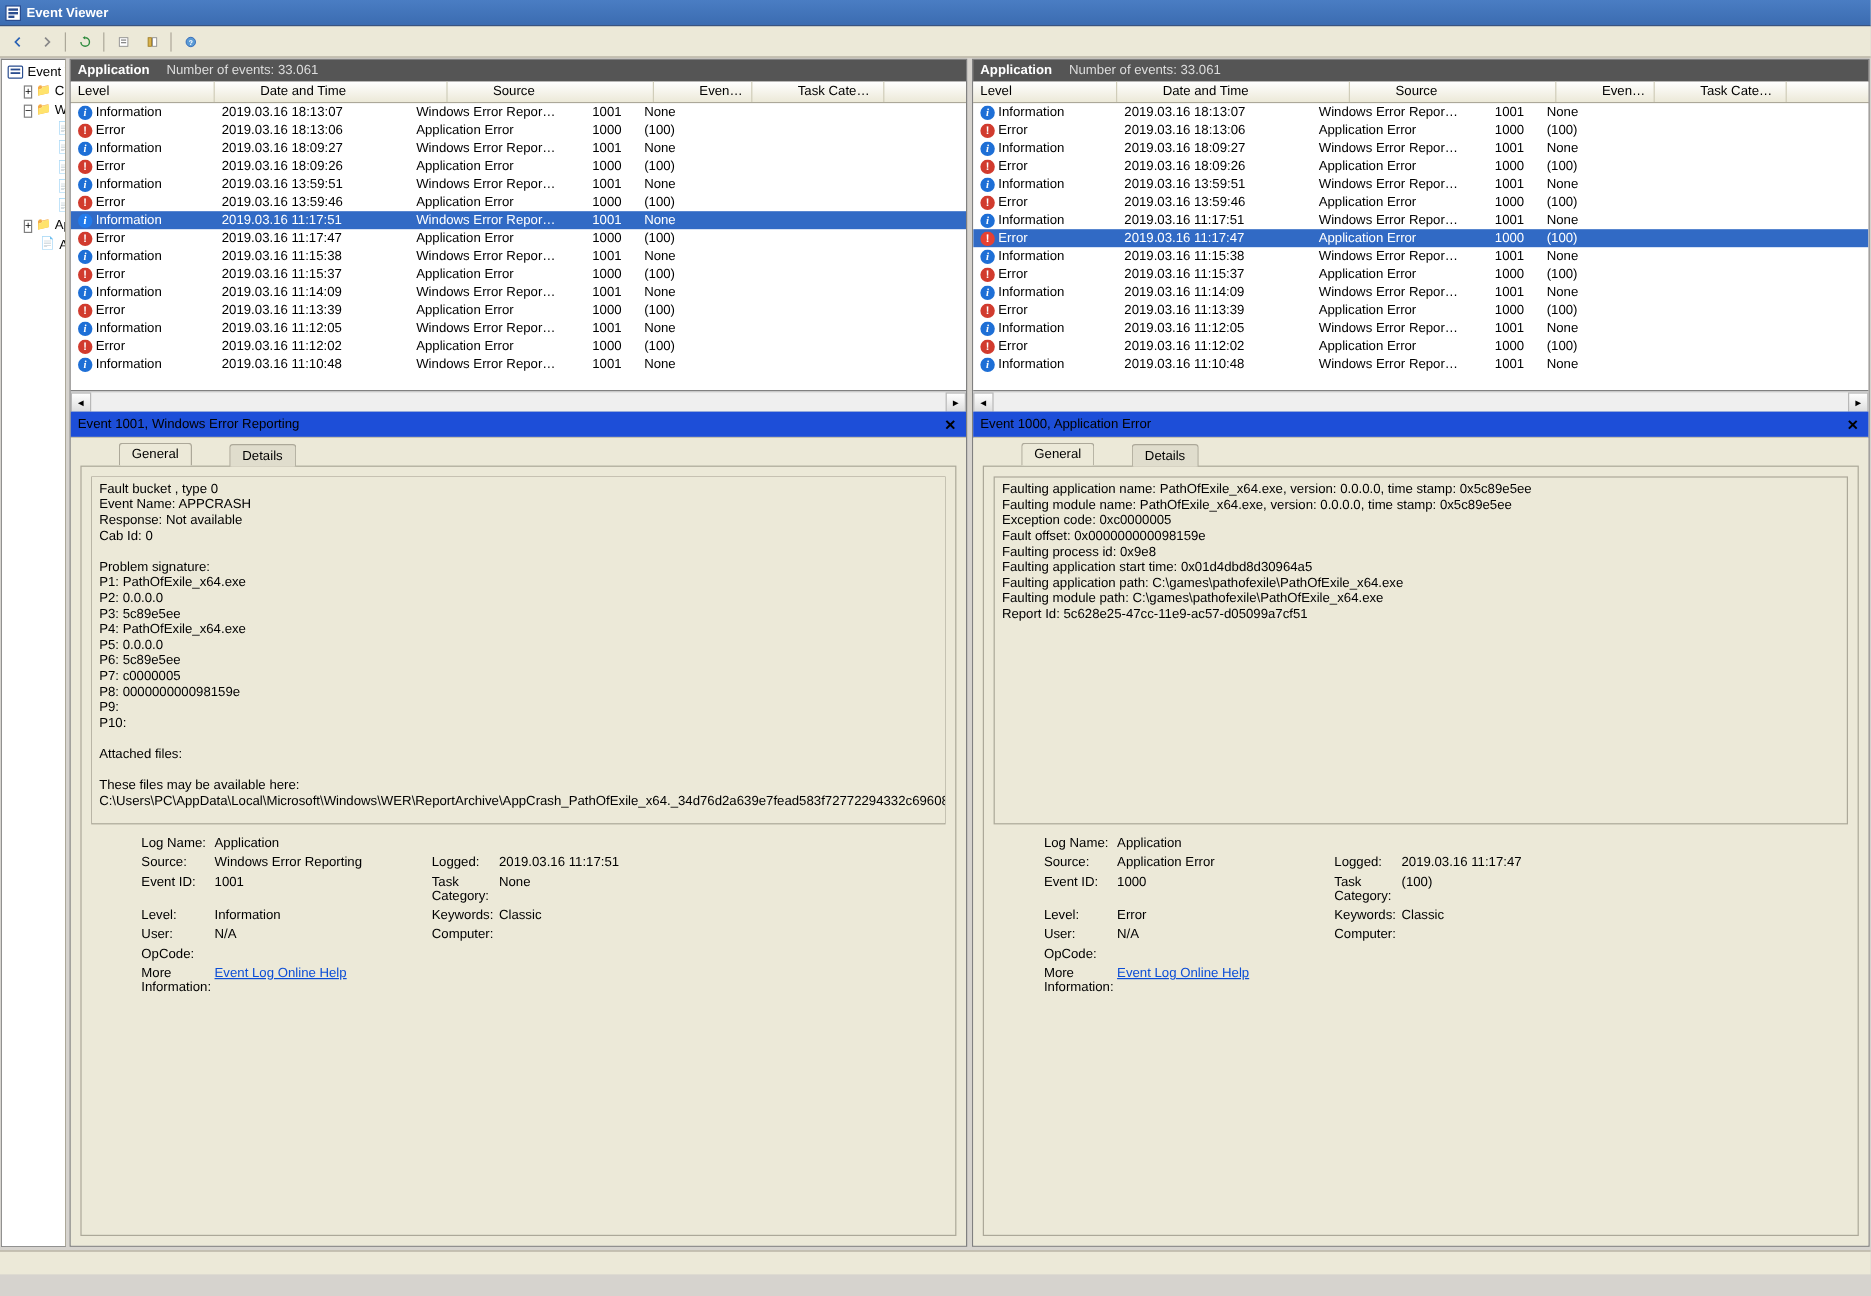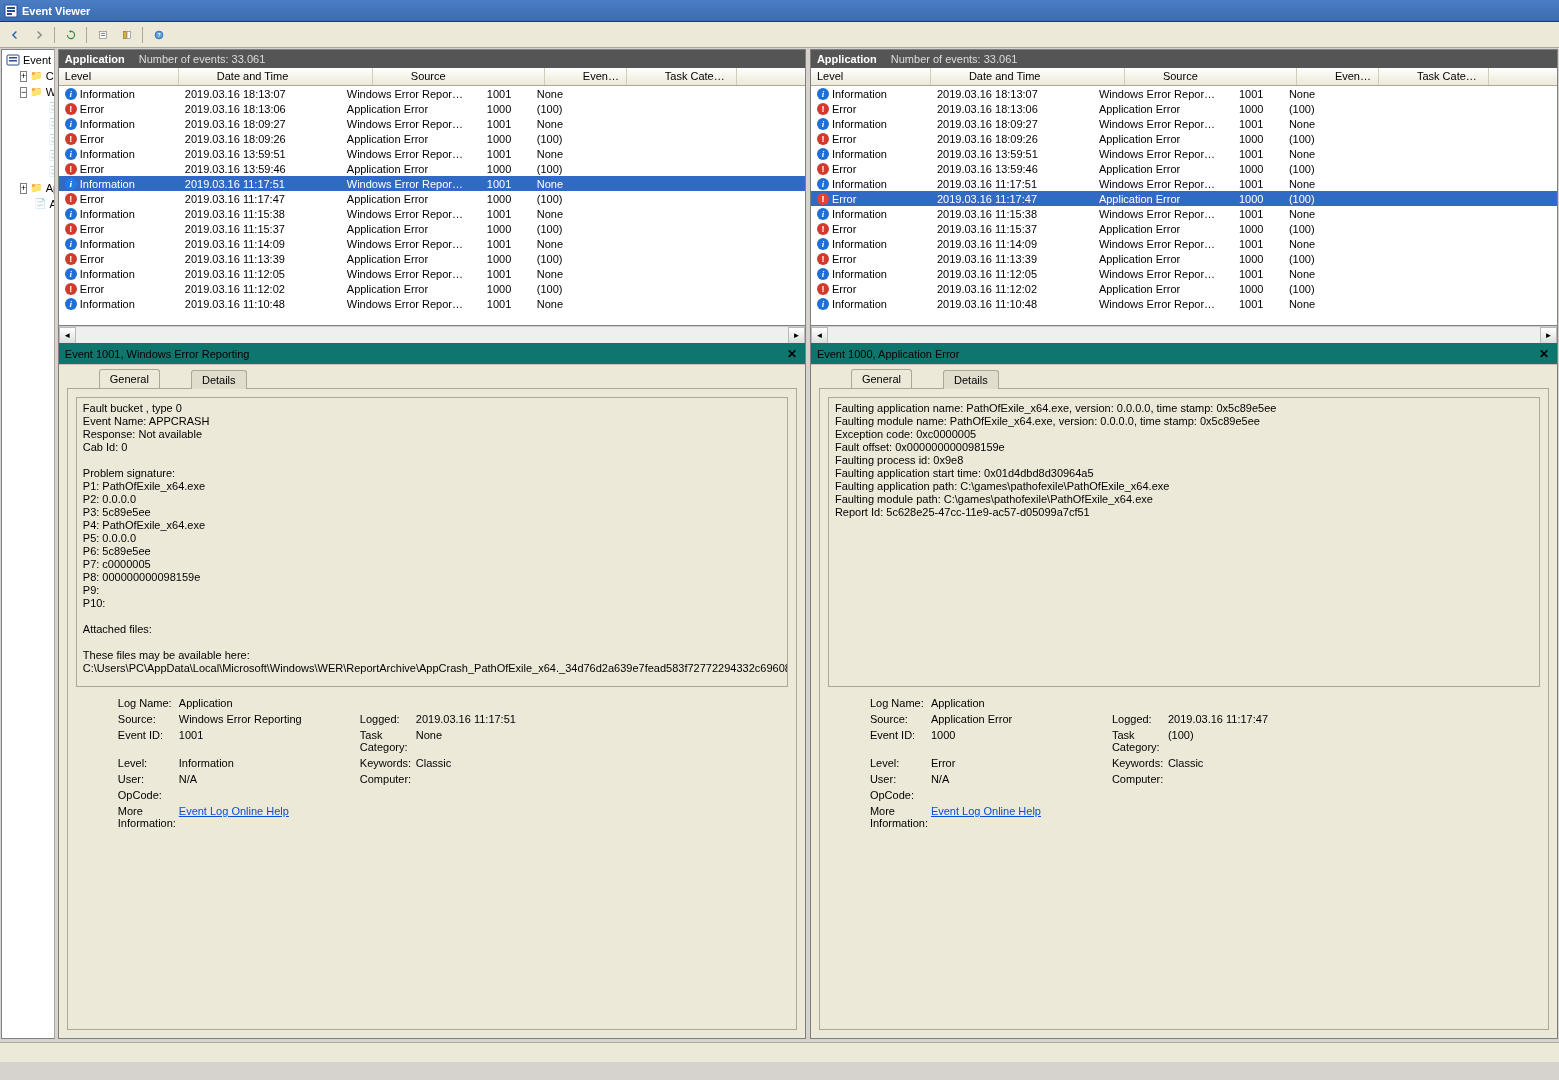--- a/index.html
+++ b/index.html
@@ -47,34 +47,34 @@
   
   .list-body { flex: 0 0 240px; background: #fff; overflow-y: scroll; overflow-x: auto; border-bottom:1px solid #808080; position:relative; }
   .row { display: flex; height: 15px; align-items:center; white-space: nowrap; }
   .row.selected { background: #316ac5; color: #fff; }
   .row .cell { padding: 0 6px; overflow:hidden; text-overflow:ellipsis; }
   .row .levelcell { display:flex; align-items:center; gap:3px; }
   
   .col-level { width: 120px; flex-shrink:0; }
   .col-date  { width: 162px; flex-shrink:0; }
   .col-source{ width: 140px; flex-shrink:0; }
-  .col-eventid{ width: 50px; text-align: left; flex-shrink:0; }
+  .col-eventid{ width: 50px; text-align: center; flex-shrink:0; }
   .col-task  { width: 78px; flex-shrink:0; }
 
   
   .lvl-icon { width:12px; height:12px; border-radius:50%; display:inline-flex; align-items:center; justify-content:center; font-size:9px; font-weight:bold; color:#fff; }
   .lvl-info { background:#1e6fd6; }
   .lvl-info::after { content:"i"; color:#fff; font-style:italic; font-family:Georgia,serif; }
   .lvl-error { background:#d13b2e; }
   .lvl-error::after { content:"!"; }
   .row.selected .lvl-icon { filter: brightness(1.1); }
 
   
   .detail { flex: 1; background: #ece9d8; display:flex; flex-direction:column; min-height:0; }
-  .detail-header { display:flex; align-items:center; background:#0f766e; height:22px; padding:0 6px; border-bottom:1px solid #c7c3af; }
+  .detail-header { display:flex; align-items:center; background:#1d4ed8; height:22px; padding:0 6px; border-bottom:1px solid #c7c3af; }
   .detail-title { flex:1; font-weight: normal; }
   .close-x { width:14px; height:14px; display:flex; align-items:center; justify-content:center; font-size:12px; font-weight:bold; cursor:default; }
 
   
   .tabstrip { display:flex; padding: 4px 8px 0; gap:0; }
   .tab { padding: 3px 10px; background:#ece9d8; border:1px solid #aca899; border-bottom:none; border-top-left-radius:3px; border-top-right-radius:3px; margin-right:-1px; cursor:default; position:relative;margin-left:32px; }
   .tab.active { background:#ece9d8; z-index:2; }
   .tab:not(.active){ background:#e0ddcd; top:1px; }
 
   .tabcontent { flex:1; margin: 0 8px 8px; border:1px solid #aca899; padding:8px; background:#ece9d8; overflow:auto; display:flex; flex-direction:column; gap:6px; min-height:0; }

